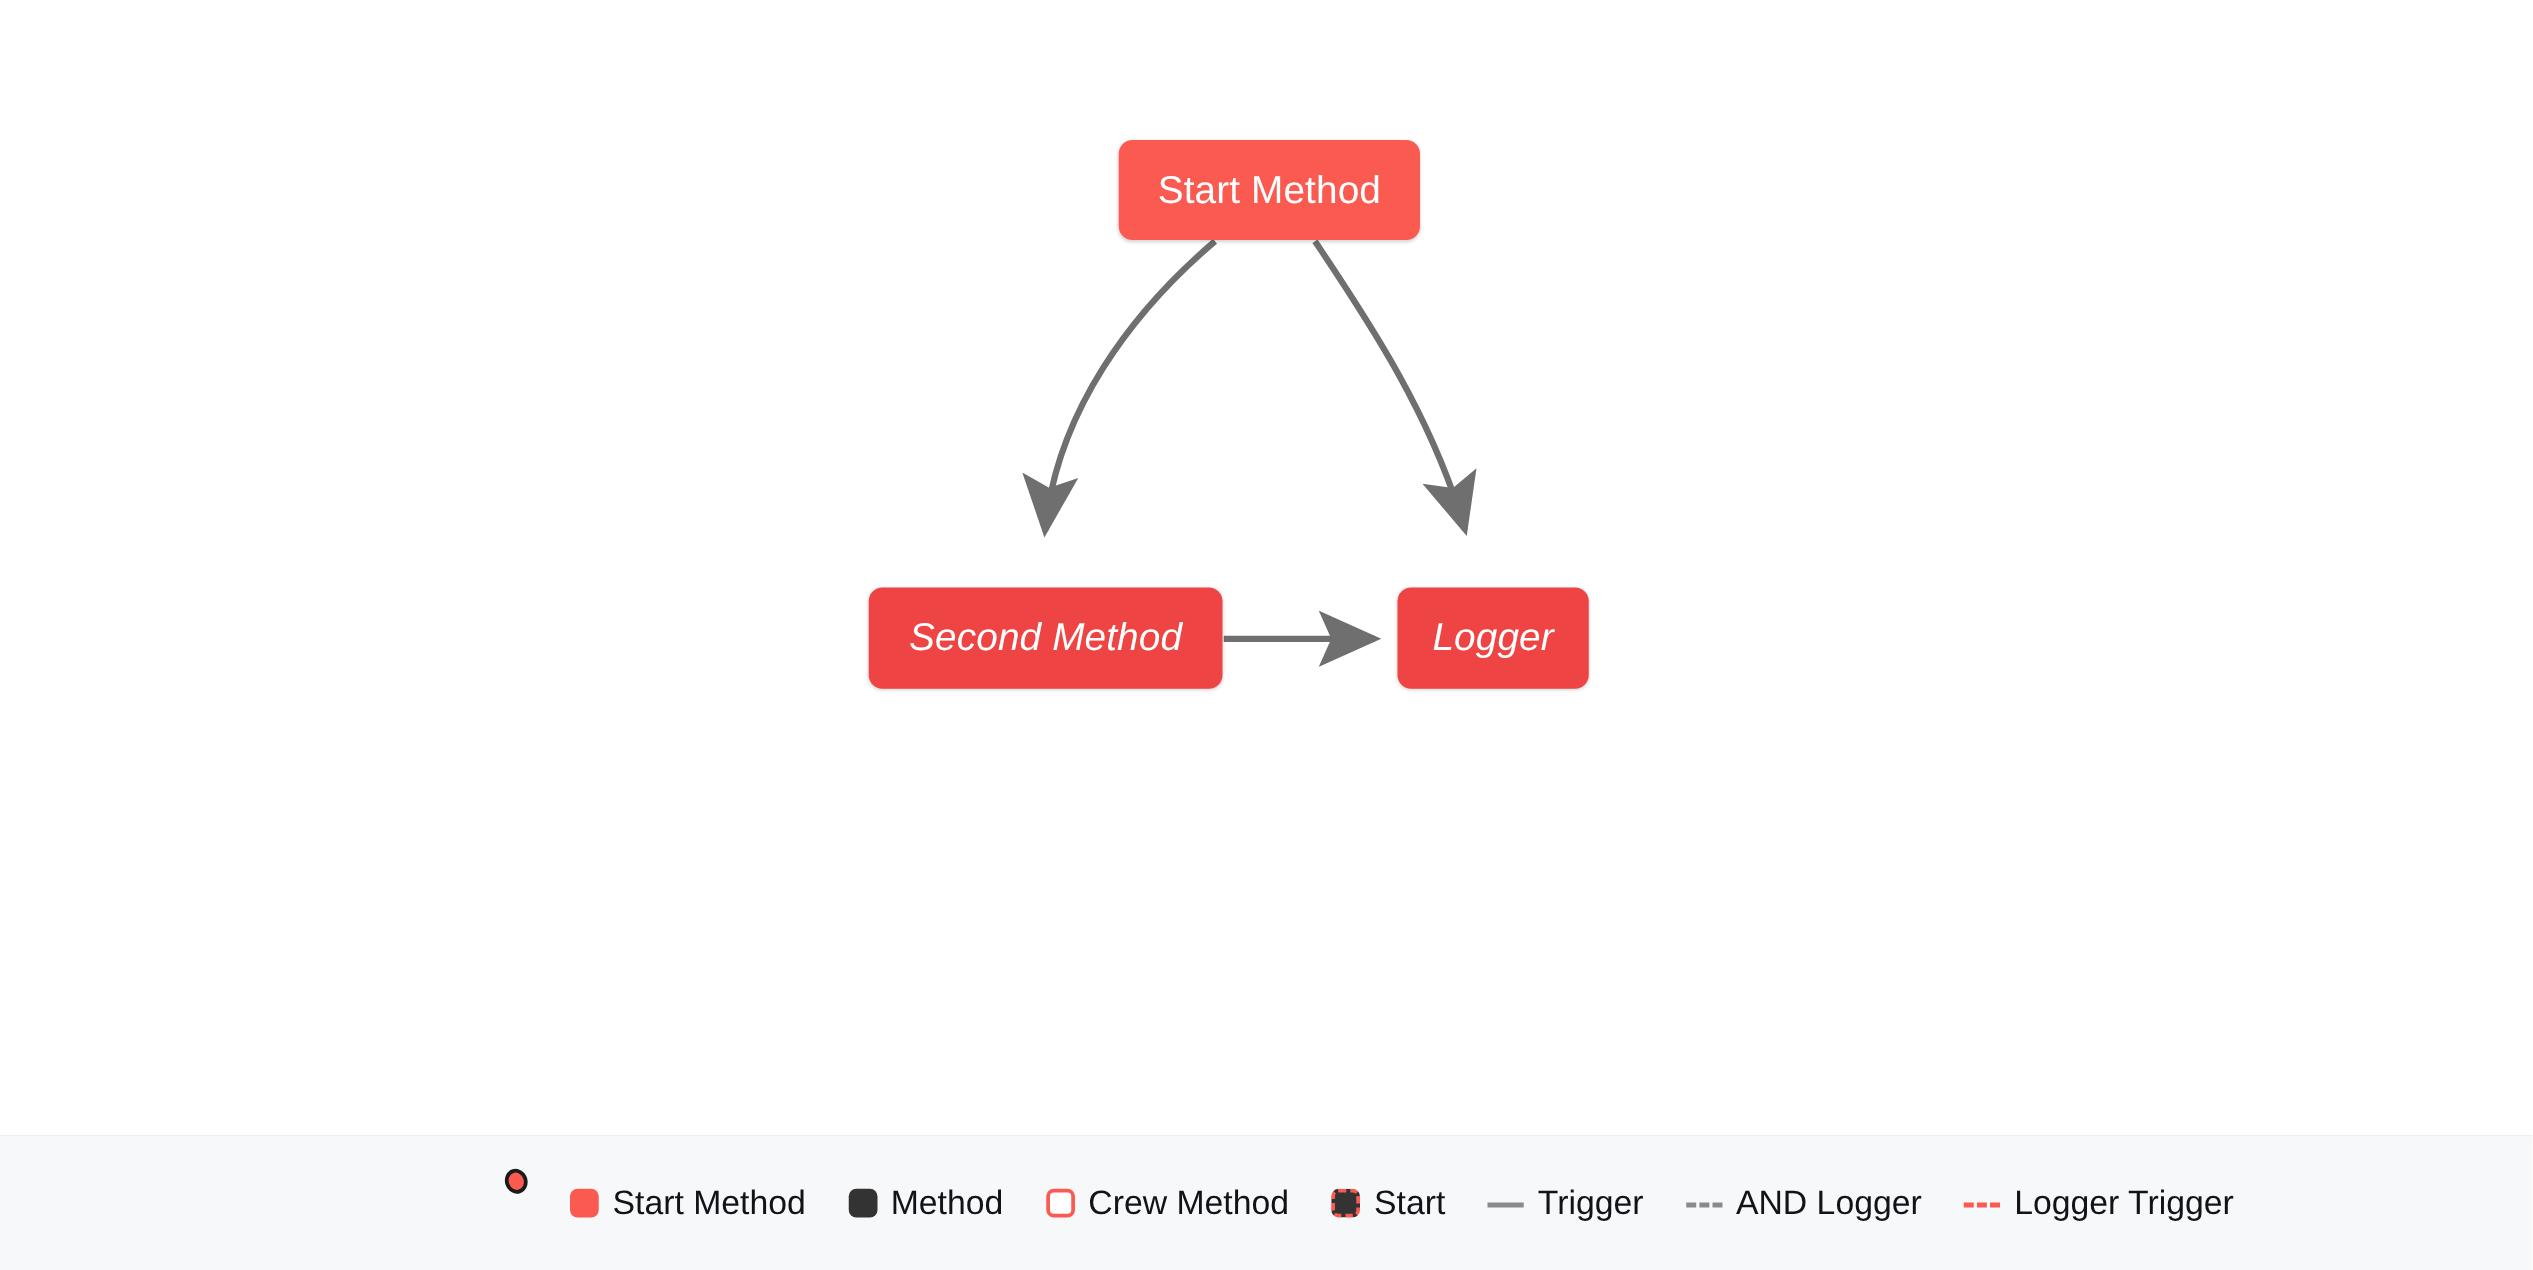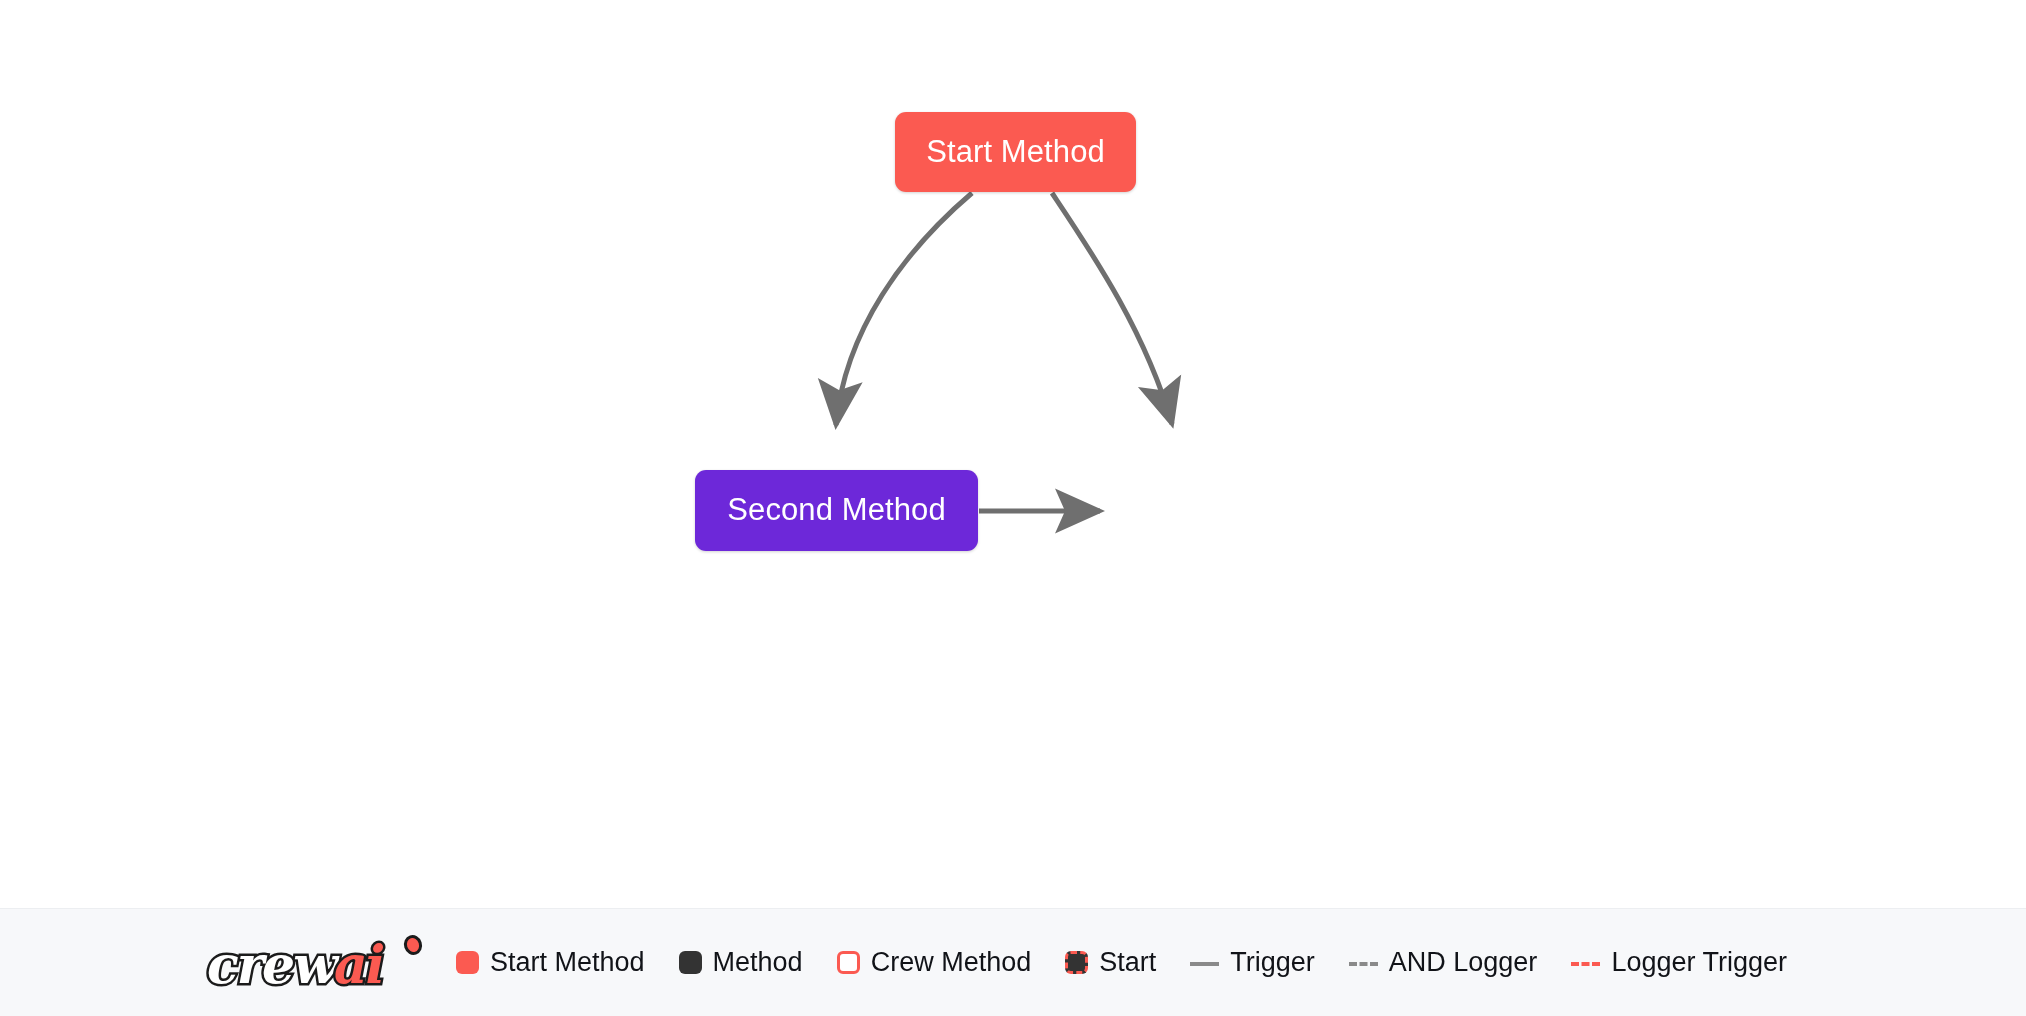--- a/index.html
+++ b/index.html
@@ -60,21 +60,22 @@
     display: block;
     line-height: 1;
     padding-bottom: 2px;
   }
 
   .node-start {
     background: #FB5A51;
   }
 
   .node-method {
-    background: #6d28d9;
+    background: #ef4444;
+    font-style: italic;
   }
 
   
   .footer {
     position: absolute;
     left: 0;
     top: 908px;
     width: 2026px;
     height: 108px;
     background: #F7F8FA;
@@ -205,30 +206,30 @@
     </svg>
 
     <div class="node node-start" style="left:895px; top:112px; width:241px; height:80px;">
       <span class="node-label">Start Method</span>
     </div>
 
     <div class="node node-method" style="left:695px; top:470px; width:283px; height:81px;">
       <span class="node-label">Second Method</span>
     </div>
 
+    <div class="node node-method" style="left:1118px; top:470px; width:153px; height:81px;">
+      <span class="node-label">Logger</span>
+    </div>
 
   </div>
 
   <div class="footer">
     <div class="legend-strip">
 
       <div class="logo">
-        <span class="logo-text">
-          <span class="logo-crew">crew</span><span class="logo-ai">ai</span>
-        </span>
         <span class="logo-dot"></span>
       </div>
 
       <div class="legend-item">
         <span class="swatch swatch-start"></span>
         <span class="legend-label">Start Method</span>
       </div>
 
       <div class="legend-item">
         <span class="swatch swatch-method"></span>

